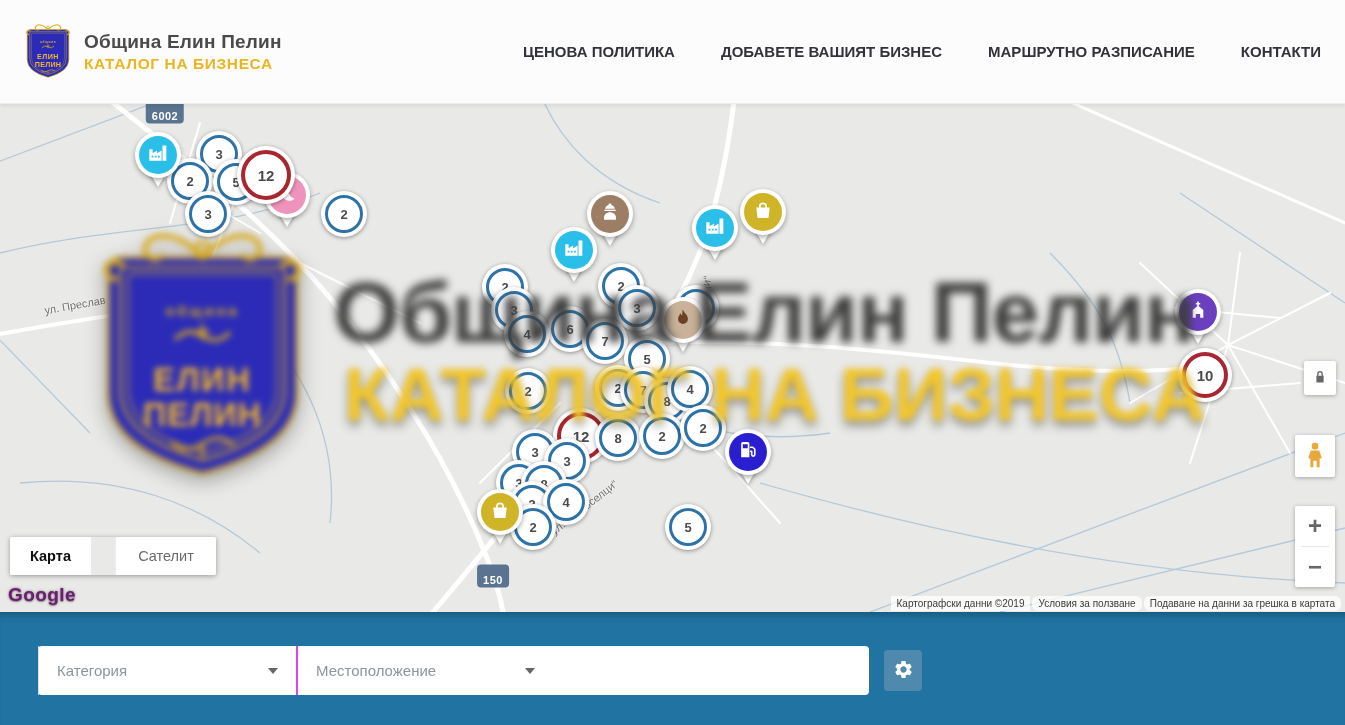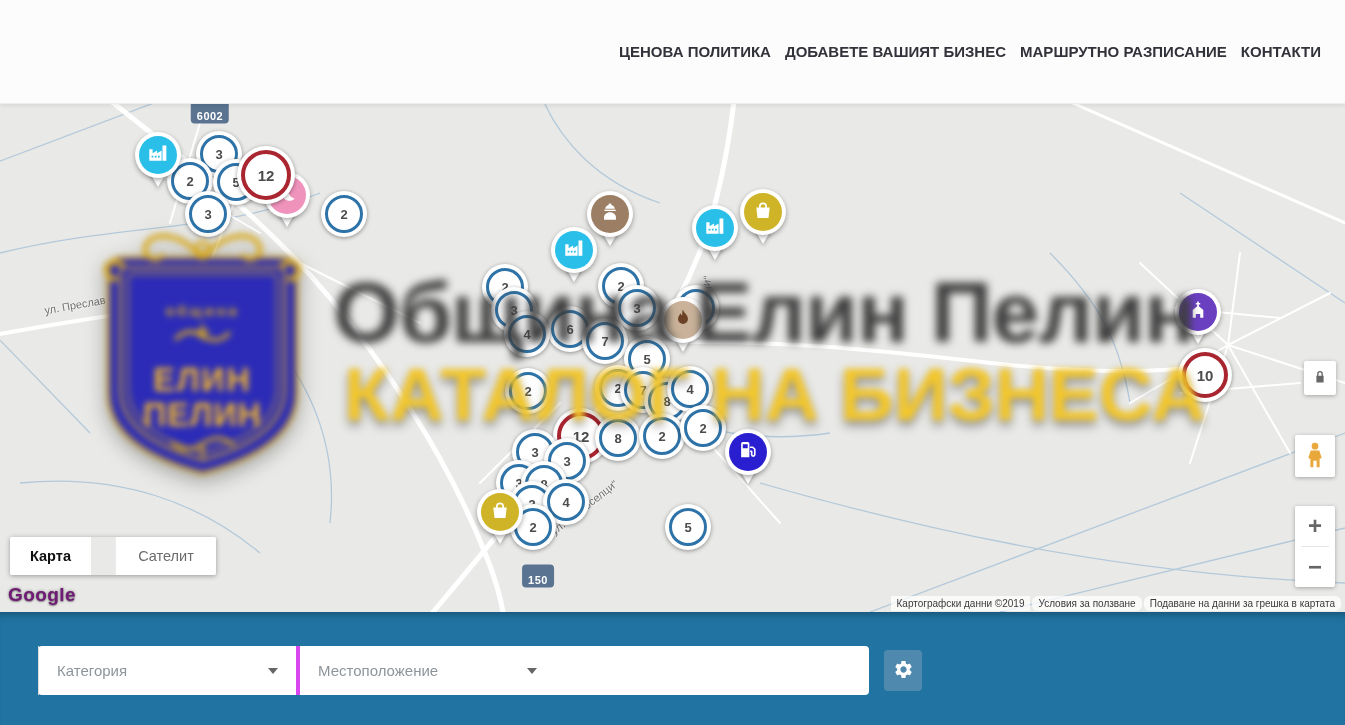--- a/index.html
+++ b/index.html
@@ -8,32 +8,32 @@
 
   
   .header{position:absolute;left:0;top:0;width:1345px;height:103px;background:#fcfcfc;
     border-bottom:1px solid #ececec;box-shadow:0 2px 4px rgba(0,0,0,.07);z-index:30;
     display:flex;align-items:center;}
   .brand{display:flex;align-items:center;margin-left:22px;}
   .brand-crest{width:52px;height:63px;}
   .brand-text{margin-left:10px;line-height:1.25;}
   .brand-title{font-size:19px;font-weight:700;color:#4a4a4b;letter-spacing:.2px;}
   .brand-subtitle{font-size:15.5px;font-weight:700;color:#e9b520;letter-spacing:.6px;}
-  .nav{margin-left:auto;margin-right:24px;display:flex;gap:14px;}
+  .nav{margin-left:auto;margin-right:24px;display:flex;gap:46px;}
   .nav-item{font-size:15px;font-weight:700;color:#32323a;letter-spacing:0;cursor:pointer;white-space:nowrap;}
 
   
   .map{position:absolute;left:0;top:103px;width:1345px;height:509px;background:#e9e9e7;overflow:hidden;}
   .map svg.roads{position:absolute;left:0;top:0;z-index:0;}
   .layer{position:absolute;left:0;top:0;width:100%;height:100%;}
   .lab-layer{z-index:1}.pins-back{z-index:2}.clusters{z-index:3}.pins-front{z-index:4}
   .watermark{z-index:5;pointer-events:none}.controls{z-index:6}
 
   .road-badge{position:absolute;transform:translate(-50%,-50%);background:#5a7390;color:#fff;
-    font-size:11px;font-weight:700;padding:9px 6px 2px;border-radius:4px;letter-spacing:.5px;margin-left:45px;}
+    font-size:11px;font-weight:700;padding:9px 6px 2px;border-radius:4px;letter-spacing:.5px;}
   .street-label{position:absolute;color:#6f6f6f;font-size:11px;white-space:nowrap;
     text-shadow:0 0 2px #fff,0 0 2px #fff;}
 
   .cluster{position:absolute;background:#fff;border-radius:50%;box-shadow:0 1px 4px rgba(0,0,0,.4);}
   .cluster-ring{position:absolute;inset:4px;border-radius:50%;border:3px solid #2e73a8;
     display:flex;align-items:center;justify-content:center;}
   .cluster-n{font-size:13px;font-weight:700;color:#4c4c4c;}
   .cluster.big .cluster-ring{border-width:4px;}
   .cluster.big .cluster-n{font-size:15px;}
 
@@ -76,21 +76,21 @@
   .zoom-div{height:1px;background:#e6e6e6;margin:0 6px;}
 
   
   .bottombar{position:absolute;left:0;top:612px;width:1345px;height:113px;background:#2173a2;
     box-shadow:inset 0 9px 9px -7px rgba(0,0,0,.3);}
   .fields{position:absolute;left:38px;top:34px;width:831px;height:49px;background:#fff;border-radius:4px;
     display:flex;align-items:stretch;}
   .field{position:relative;display:flex;align-items:center;cursor:pointer;}
   .f-keyword{width:319px;}
   .f-cat{width:257px;border-left:1px solid #dcdcdc;}
-  .f-loc{width:255px;border-left:4px solid #d946ef;}
+  .f-loc{width:255px;border-left:2px solid #d946ef;}
   .ficon{margin-left:15px;display:flex;align-items:center;}
   .kw-input{border:none;outline:none;background:transparent;margin-left:12px;width:250px;
     font-size:15px;color:#555;font-family:"Liberation Sans",sans-serif;}
   .kw-input::placeholder{color:#8d959b;}
   .sel-ph{margin-left:18px;font-size:15px;color:#8d959b;flex:1;}
   .caret{width:0;height:0;border-left:5px solid transparent;border-right:5px solid transparent;
     border-top:6px solid #666;margin-right:18px;}
   .gear-btn{position:absolute;left:884px;top:38px;width:38px;height:41px;border:none;border-radius:4px;
     background:#4f89ad;display:flex;align-items:center;justify-content:center;cursor:pointer;}
   .bar-right{position:absolute;left:985px;top:0;width:360px;height:113px;background:#1e5a80;}
@@ -120,20 +120,29 @@
         <path d="M92 128 q12 -14 28 -4 q16 10 28 -4" fill="none" stroke="#d8a91c" stroke-width="3.5"></path>
         <text x="120" y="180" text-anchor="middle" fill="#f2b72b" font-size="33" font-weight="bold" letter-spacing="2" font-family="Liberation Sans, sans-serif">ЕЛИН</text>
         <text x="120" y="216" text-anchor="middle" fill="#f2b72b" font-size="33" font-weight="bold" letter-spacing="1" font-family="Liberation Sans, sans-serif">ПЕЛИН</text>
         <path d="M88 232 q14 14 32 2 q18 -12 32 2" fill="none" stroke="#d8a91c" stroke-width="3.5"></path>
         <path d="M120 236 v12" stroke="#d8a91c" stroke-width="3"></path>
       </symbol>
     </defs>
   </svg>
 
   <div class="header">
+    <div class="brand">
+      <svg class="brand-crest" viewBox="0 0 240 290">
+          <use href="#crest"></use>
+        </svg>
+      <div class="brand-text">
+        <div class="brand-title">Община Елин Пелин</div>
+        <div class="brand-subtitle">КАТАЛОГ НА БИЗНЕСА</div>
+      </div>
+    </div>
     <nav class="nav">
       <span class="nav-item">ЦЕНОВА ПОЛИТИКА</span>
       <span class="nav-item">ДОБАВЕТЕ ВАШИЯТ БИЗНЕС</span>
       <span class="nav-item">МАРШРУТНО РАЗПИСАНИЕ</span>
       <span class="nav-item">КОНТАКТИ</span>
     </nav>
   </div>
 
   <div class="map">
     <svg class="roads" width="1345" height="509" viewBox="0 0 1345 509">

